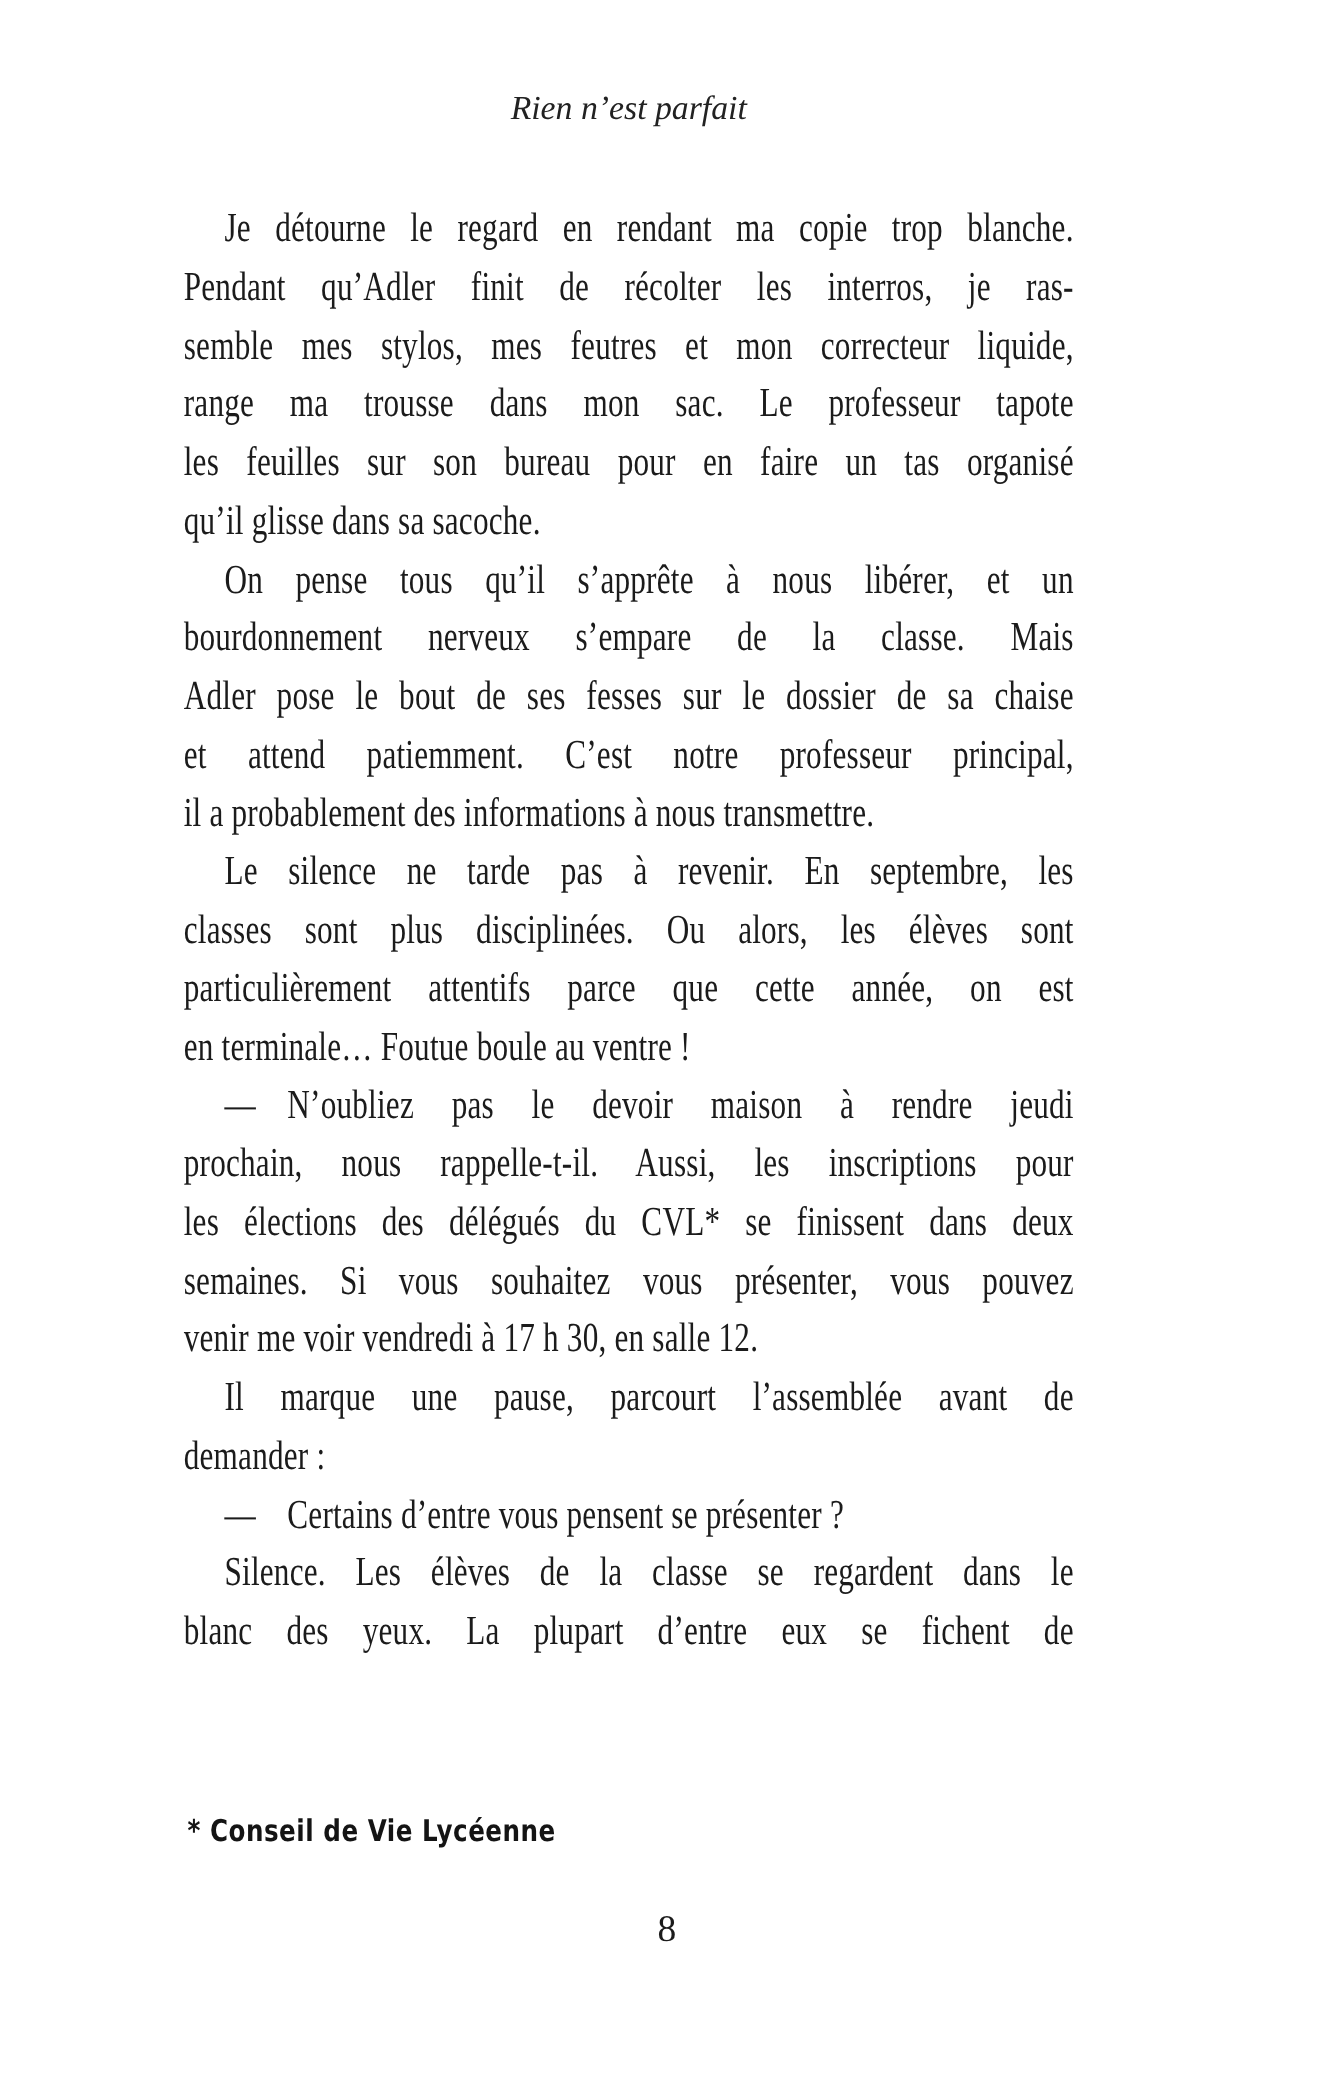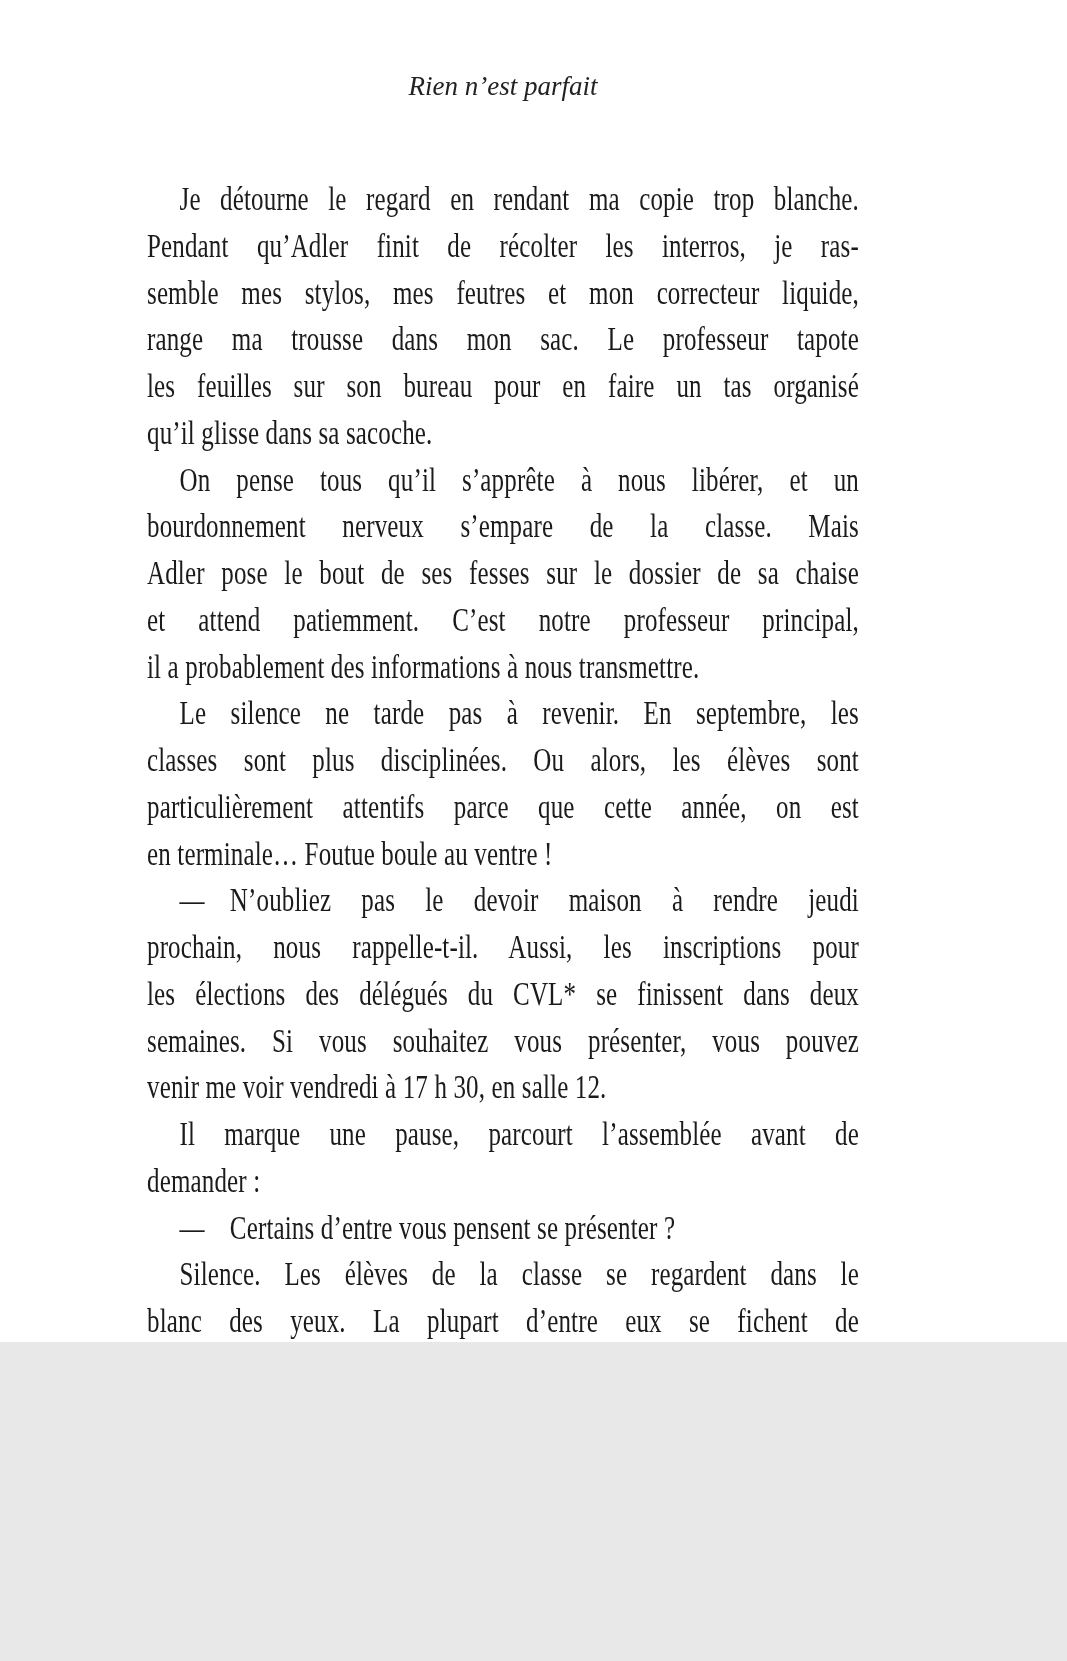--- a/index.html
+++ b/index.html
@@ -1,36 +1,36 @@
 <!DOCTYPE html>
 <html><head>
 <meta charset="utf-8">
 <style>
   html,body { margin:0; padding:0; background:#e8e8e8; }
   .page {
     position:relative;
-    width:1067px; height:1342px;
+    width:1067px; height:1661px;
     margin:0 auto;
     background:#ffffff;
     color:#1b1b1b;
     font-family:"Liberation Serif","DejaVu Serif",serif;
     overflow:hidden;
   }
   .running-head {
     position:absolute;
     top:70px; left:147px; width:712px;
     text-align:center;
     font-style:italic;
     font-size:27px;
     line-height:32px;
     color:#222;
   }
   .body-text {
     position:absolute;
-    top:176px; left:147px; width:712px;
+    top:160px; left:147px; width:712px;
   }
   .line {
     width:940px;
     height:46.75px;
     overflow:hidden;
     transform:scaleX(0.7574);
     transform-origin:0 0;
     font-size:33px;
     line-height:46.75px;
     text-align:justify;

